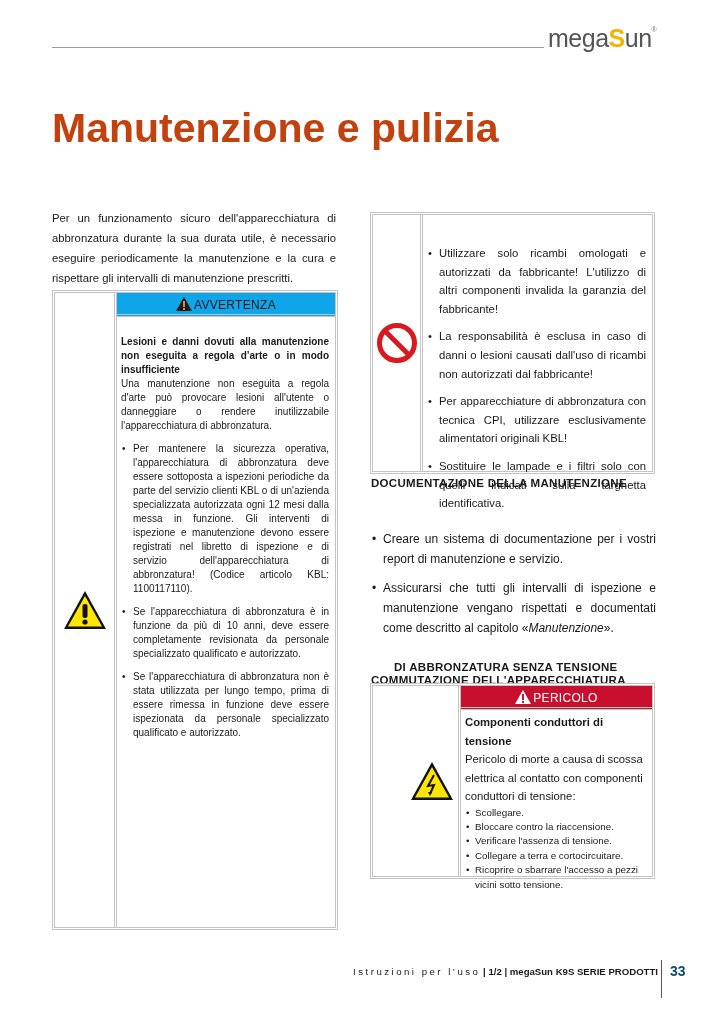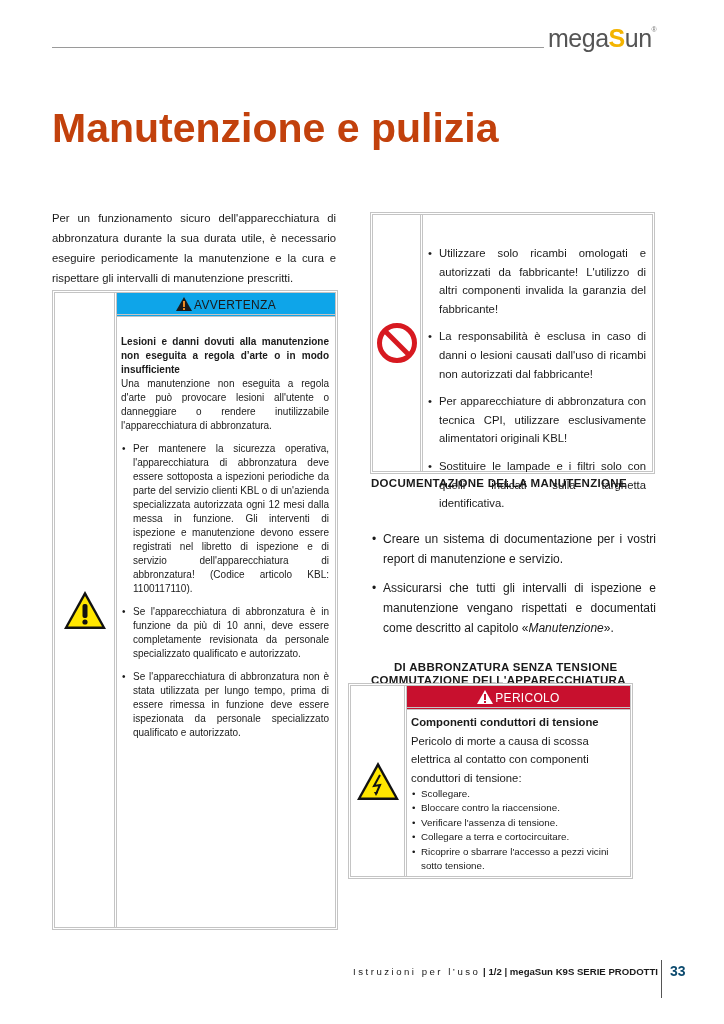--- a/index.html
+++ b/index.html
@@ -28,21 +28,21 @@
   ul.bl li::before { content:"•"; position:absolute; left:1px; top:0; }
 
   .prohib { left:370px; top:212px; width:285px; height:262px; }
   .prohib .iconcol { width:50px; }
   .prohib .body { padding:20px 6px 0 4px; font-size:11.3px; line-height:18.6px; }
 
   .h2 { position:absolute; left:371px; font-size:11.5px; font-weight:bold; letter-spacing:0.3px; color:#1a1a1a; }
   .doclist { position:absolute; left:371px; top:520px; width:285px; font-size:12px; line-height:20px; }
   .doclist li { margin-top:2px; }
 
-  .dangerbox { left:348px; top:683px; width:285px; height:196px; }
+  .dangerbox { left:370px; top:683px; width:285px; height:196px;padding-left:32px; }
   .dangerbox .iconcol { width:56px; }
   .dangerbox .body { padding:3px 6px 0 4px; font-size:11.3px; line-height:18.5px; }
   .dangerbox ul.small { list-style:none; font-size:9.8px; line-height:14.4px; }
   .dangerbox ul.small li { position:relative; padding-left:10px; }
   .dangerbox ul.small li::before { content:"•"; position:absolute; left:1px; }
 
   .footer { position:absolute; left:340px; top:966px; width:318px; font-size:9.6px; text-align:right; color:#1a1a1a; }
   .footer .light { letter-spacing:2.5px; font-weight:normal; }
   .footer .bold { font-weight:bold; }
   .footer-divider { position:absolute; left:661px; top:960px; width:1px; height:38px; background:#555; }

